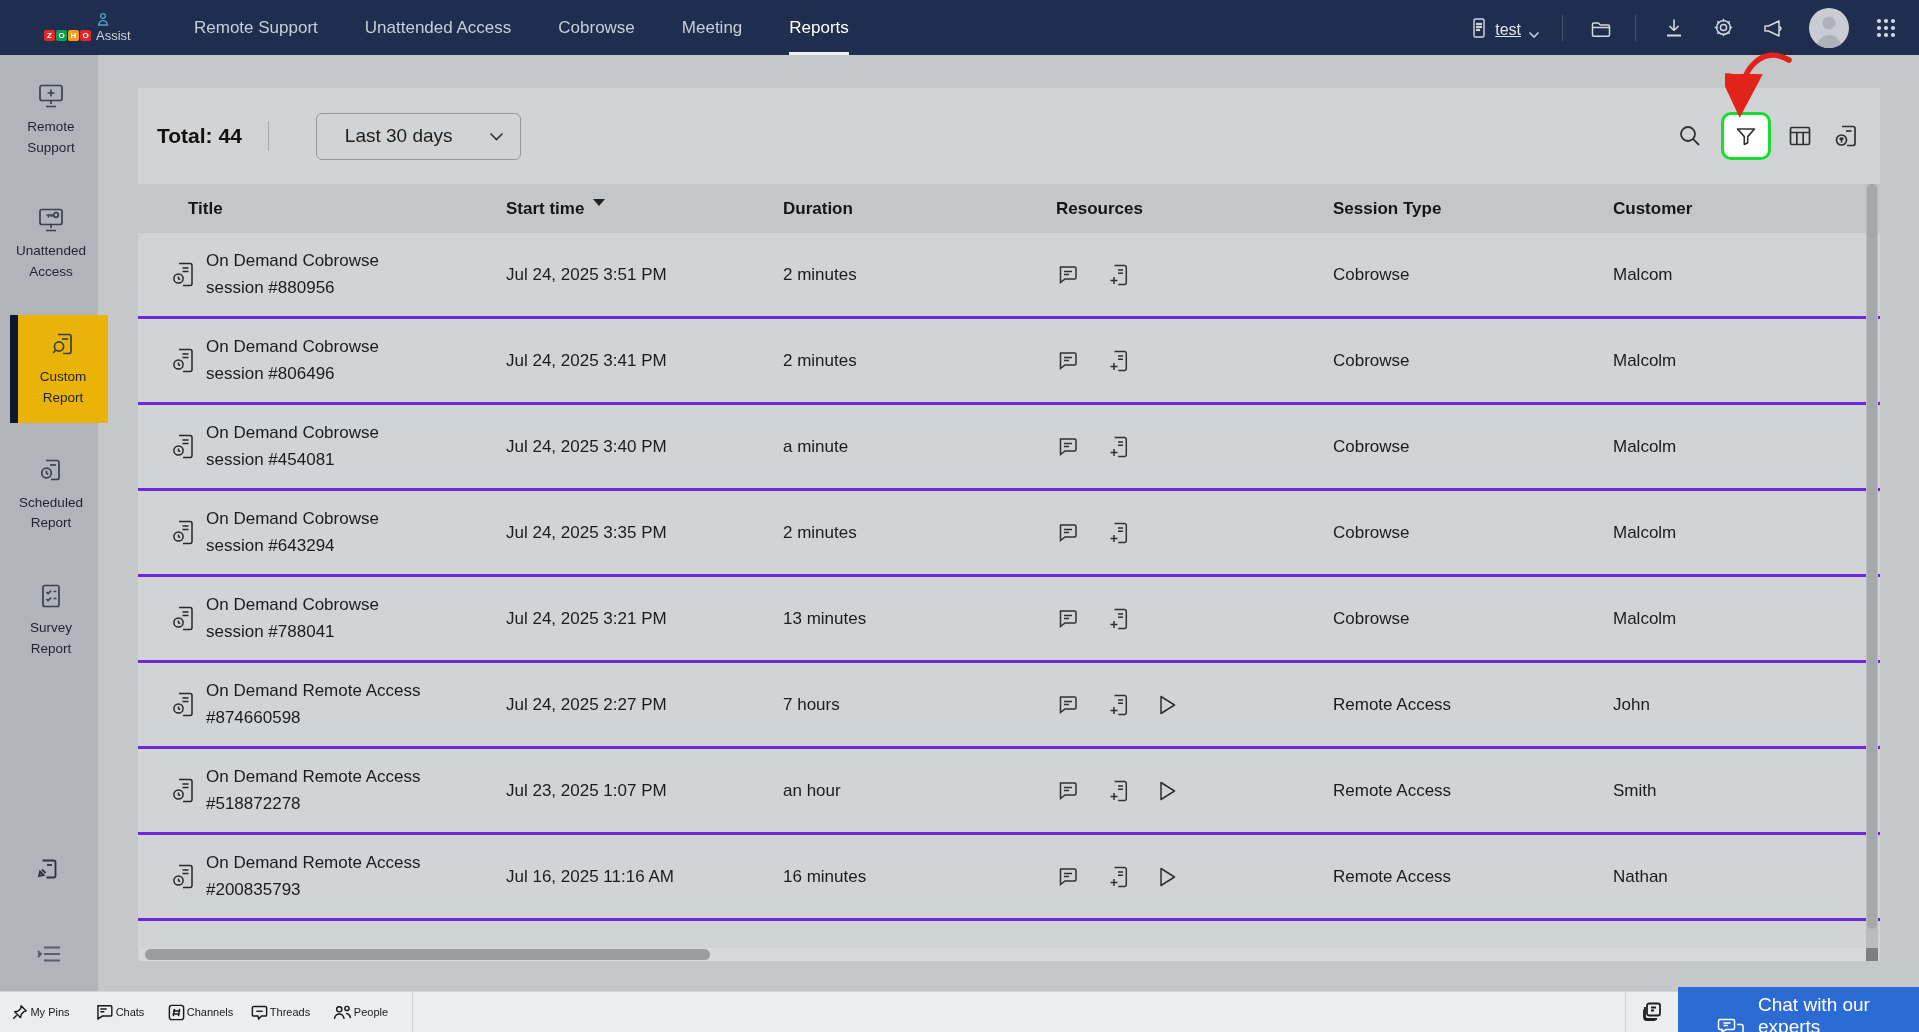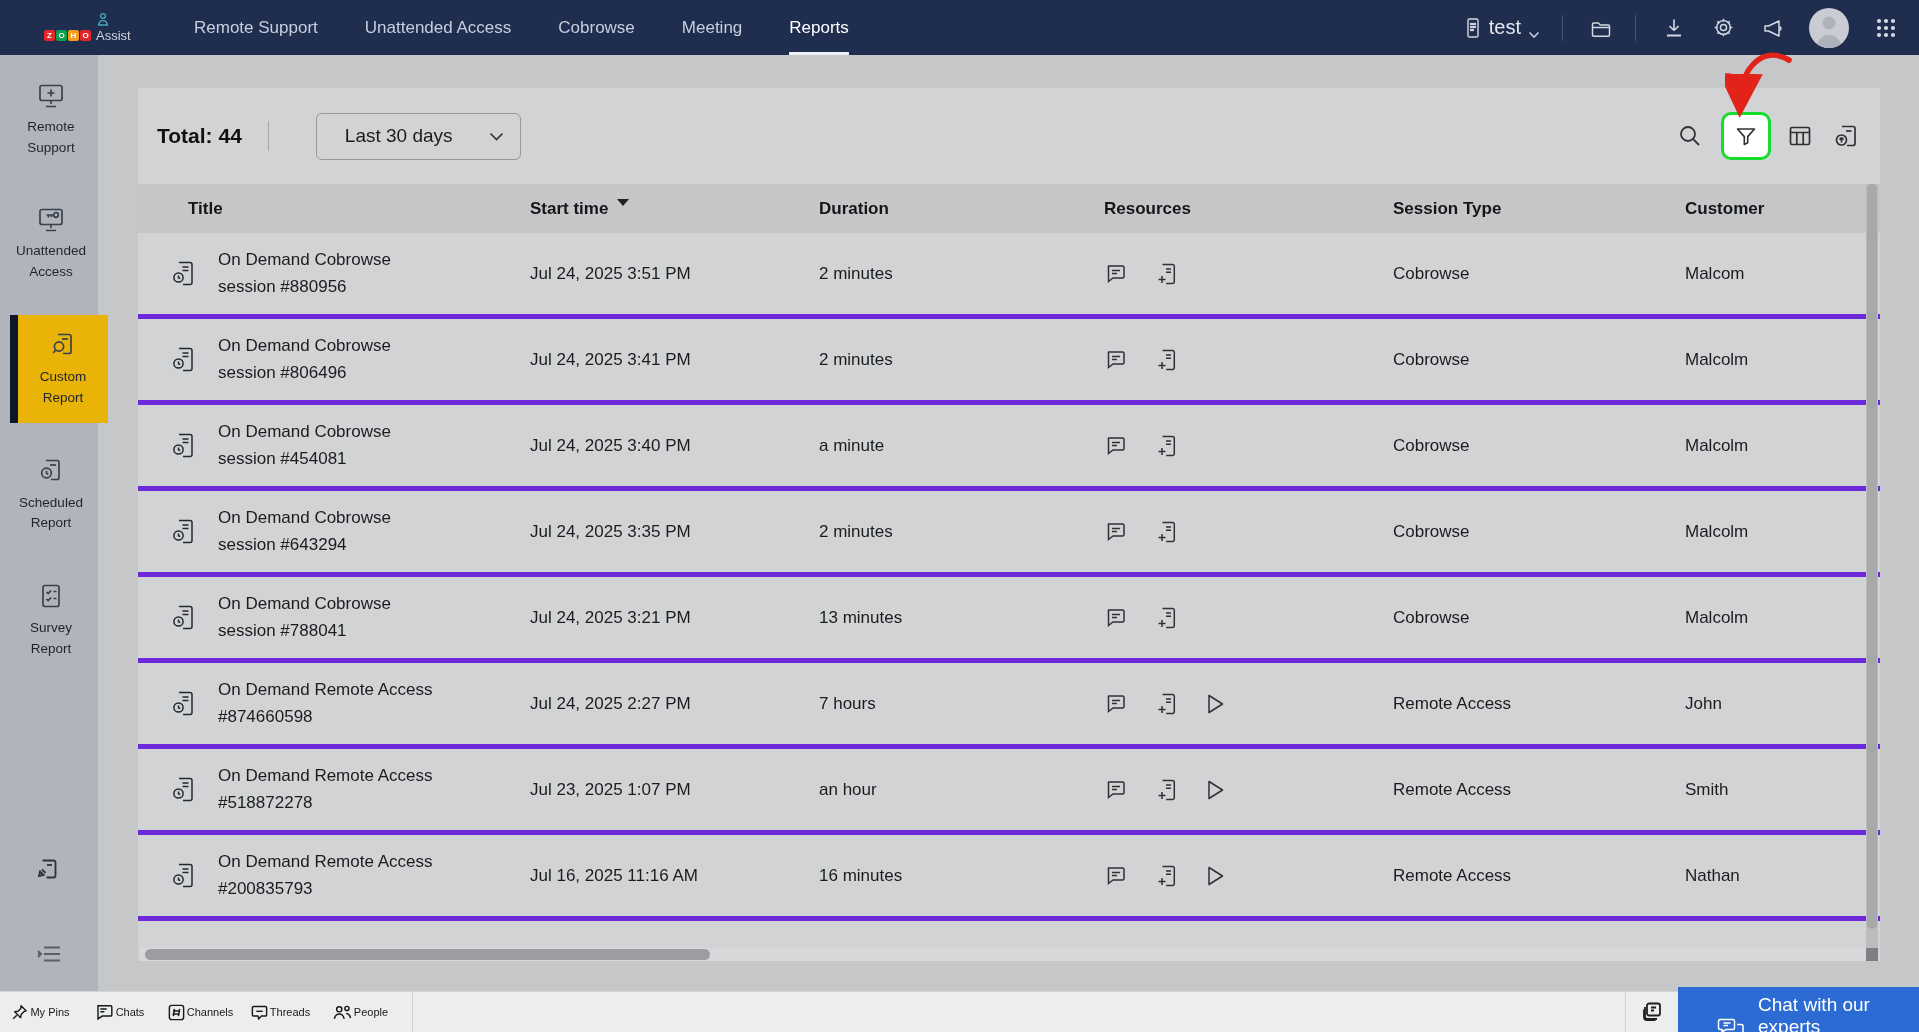--- a/index.html
+++ b/index.html
@@ -17,21 +17,21 @@
     font-weight:bold; display:flex; align-items:center; justify-content:center; }
   .logo-word { color:#cfd4dc; font-size:13px; margin-left:4px; }
   .nav-items { display:flex; align-items:center; height:47px; margin-left:44px; }
   .nav-item { color:#c7cedd; font-size:17px; height:55px; display:flex;
     align-items:center; margin-right:47px; cursor:pointer; white-space:nowrap; }
   .nav-item.active { color:#fff; border-bottom:3px solid #eef1f5; padding-top:3px; }
   .nav-right { margin-left:auto; display:flex; align-items:center; padding-right:22px; }
   .nav-ic { display:flex; align-items:center; justify-content:center;
     color:#d4d9e3; cursor:pointer; margin-left:26px; }
   .device { display:flex; align-items:flex-end; gap:7px; color:#e3e7ee;
-    font-size:20px; cursor:pointer; margin-left:0; }
+    font-size:16px; cursor:pointer; margin-left:0;text-decoration:underline; }
   .nav-sep { width:1px; height:26px; background:#46536f; margin-left:22px; }
   .avatar { width:40px; height:40px; border-radius:50%; background:#c9cdd3;
     margin-left:24px; display:flex; align-items:flex-end; justify-content:center;
     overflow:hidden; cursor:pointer; }
 
   
   .sidebar { position:absolute; left:0; top:55px; width:98px; height:936px;
     background:#b1b4ba; z-index:20; }
   .side-item { width:98px; padding:15px 2px 14px; display:flex; flex-direction:column;
     align-items:center; cursor:pointer; margin-top:18px; border-left:4px solid transparent; }
@@ -61,30 +61,30 @@
     justify-content:center; }
   .filter-btn { width:50px; height:48px; background:#ffffff; border:3px solid #17dd2e;
     border-radius:10px; margin-left:18px; }
   .ic-search { margin-left:0; }
   .ic-columns { margin-left:16px; }
   .ic-export { margin-left:19px; }
 
   
   .thead, .trow { display:grid;
     grid-template-columns:40px 300px 277px 273px 277px 280px 1fr;
-    padding-left:28px; align-items:center;gap:12px; }
+    padding-left:28px; align-items:center; }
   .thead { height:49px; background:#c5c6c8; font-weight:600; font-size:17px;
     color:#141618; }
   .th { cursor:pointer; }
   .th-title { grid-column:1 / 3; padding-left:22px; }
   .th-start { display:flex; gap:9px; }
   .caret-down { width:0; height:0; border-left:6px solid transparent;
     border-right:6px solid transparent; border-top:7px solid #222; }
   .tbody { height:715px; overflow:hidden; }
-  .trow { height:86px; border-bottom:5px solid #6d28d9; font-size:17px;
+  .trow { height:86px; border-bottom:3px solid #6d28d9; font-size:17px;
     color:#1a1c1e; cursor:pointer; background:#d2d3d5; }
   .cell-icon { display:flex; justify-content:center; padding-right:6px; color:#26292c; }
   .cell-title { line-height:1.55; padding-right:20px; }
   .res-cell { display:flex; align-items:center; gap:26px; color:#26292c; }
   .res-cell .tb-ic { cursor:pointer; }
 
   
   .hscroll { height:13px; margin:0 2px; position:relative; background:#d7d8da; }
   .hscroll-thumb { position:absolute; left:5px; top:1px; width:565px; height:11px;
     background:#9b9da0; border-radius:6px; cursor:grab; }

